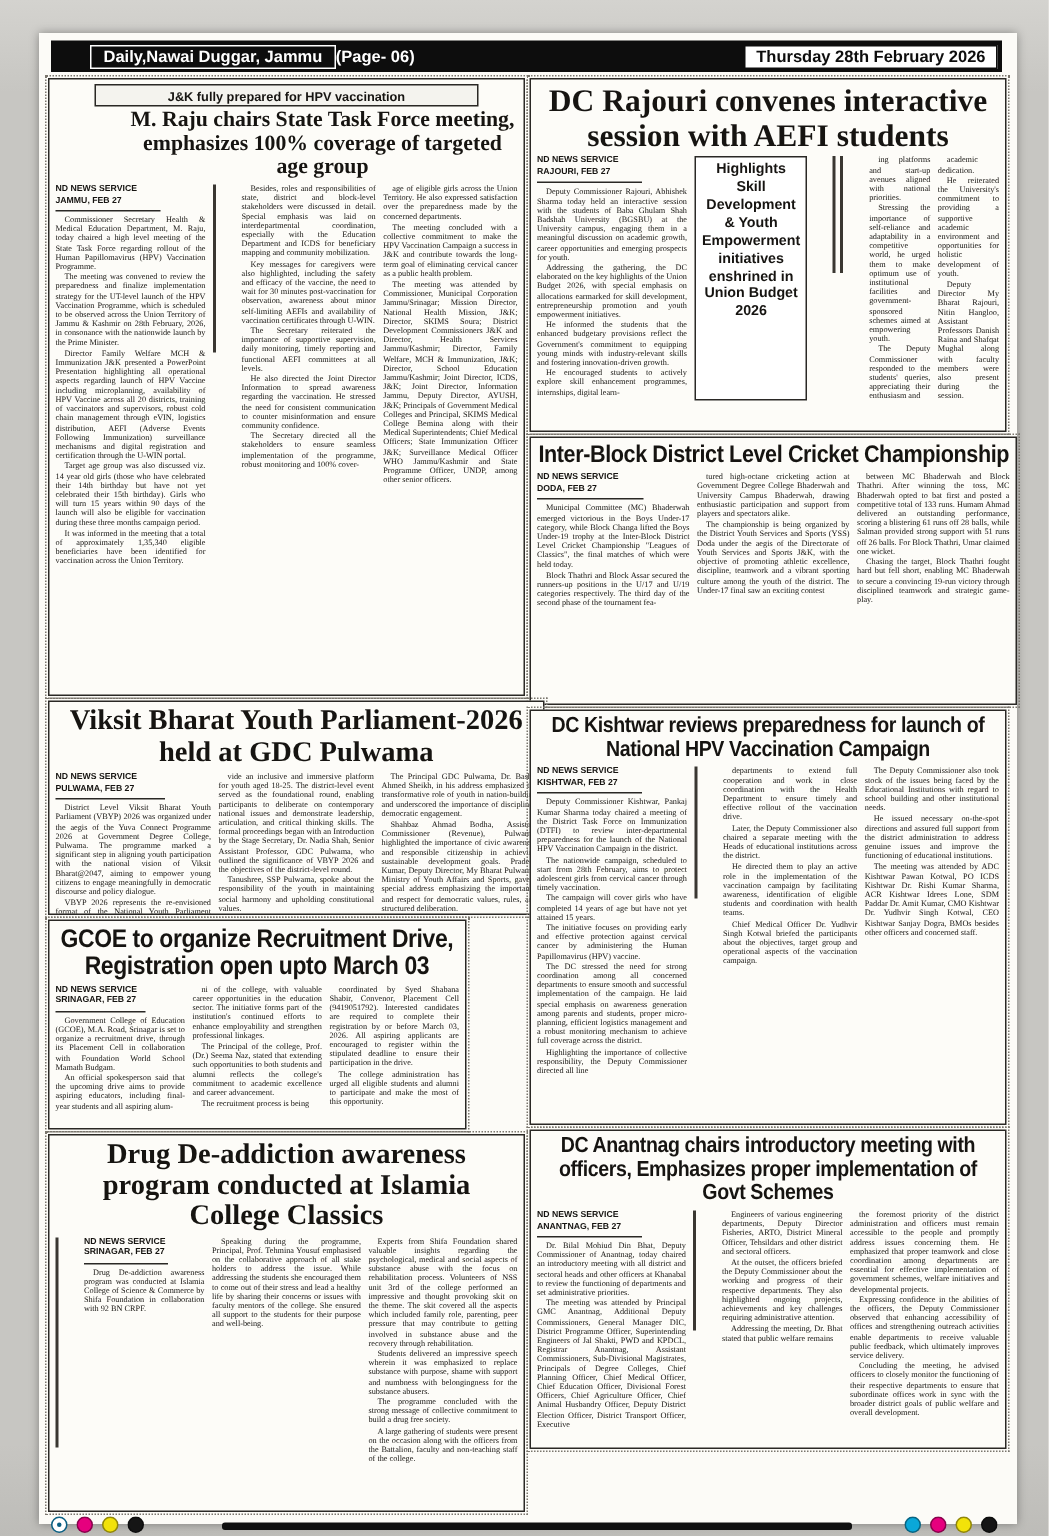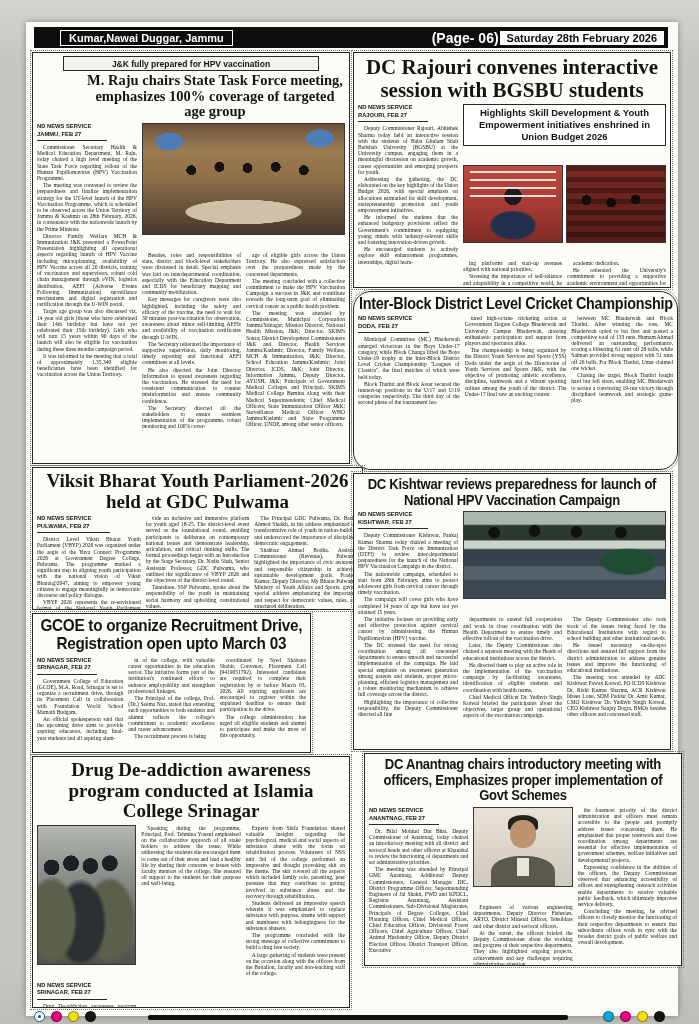--- a/index.html
+++ b/index.html
@@ -2,34 +2,34 @@
 <html><head>
 <meta charset="utf-8">
 <style>
   html,body{margin:0;padding:0;}
   body{width:699px;height:1024px;position:relative;background:#c9c8c4;font-family:"Liberation Serif",serif;color:#161411;overflow:hidden;}
   .backdrop{position:absolute;inset:0;background:linear-gradient(180deg,#d4d3cf 0%,#c7c6c2 6%,#c7c6c2 94%,#bdbcb8 100%);}
   .page{position:absolute;left:26px;top:22px;width:652px;height:994px;background:#fcfbf7;box-shadow:0 0 6px rgba(0,0,0,.35);}
   
   .topbar{position:absolute;left:34px;top:27px;width:634px;height:21px;background:#0d0d0d;display:flex;align-items:center;}
   .paper-name{margin-left:26px;border:1px solid #fff;padding:1px 8px;color:#fff;font-family:"Liberation Sans",sans-serif;font-weight:bold;font-size:11px;white-space:nowrap;}
-  .page-no{flex:1;text-align:right;color:#fff;font-family:"Liberation Sans",sans-serif;font-weight:bold;font-size:14px;}
+  .page-no{flex:1;text-align:left;color:#fff;font-family:"Liberation Sans",sans-serif;font-weight:bold;font-size:11px;}
   .date-box{margin-right:3px;background:#fff;color:#0d0d0d;border:1px solid #0d0d0d;padding:1px 7px;font-family:"Liberation Sans",sans-serif;font-weight:bold;font-size:11px;white-space:nowrap;}
   
   .article{position:absolute;background:#fdfcf8;border:1px solid #2a2825;outline:1px dotted #7a766e;outline-offset:1.5px;box-sizing:border-box;padding:2px 4px;overflow:hidden;}
   .kicker{border:1px solid #2a2825;margin:1px 26px 2px;text-align:center;font-family:"Liberation Sans",sans-serif;font-weight:bold;font-size:8.5px;padding:1.5px 0;background:#f4f3ee;}
   .hl{font-weight:bold;text-align:center;margin:1px 0 3px;line-height:1.08;}
   .hl-serif{font-family:"Liberation Serif",serif;}
   .hl-sans{font-family:"Liberation Sans",sans-serif;letter-spacing:-.3px;}
   .condense{transform:scaleX(.9);transform-origin:50% 0;width:111%;margin-left:-5.5%;}
   .subhead{border:1px solid #2a2825;text-align:center;font-family:"Liberation Sans",sans-serif;font-weight:bold;font-size:9.5px;line-height:1.25;padding:2px 4px;margin-bottom:2px;background:#fff;}
   .subbar{border-top:1.5px solid #2a2825;border-bottom:1.5px solid #2a2825;text-align:center;font-family:"Liberation Sans",sans-serif;font-weight:bold;font-size:9.5px;padding:2px 0;margin:0 2px 3px;}
   .cols{display:flex;gap:5px;align-items:stretch;}
   .col{flex:1;min-width:0;}
-  .stack{display:flex;flex-direction:column;gap:17px;min-width:0;}
+  .stack{display:flex;flex-direction:row;gap:17px;min-width:0;}
   .byline{font-family:"Liberation Sans",sans-serif;font-weight:bold;font-size:5.8px;line-height:1.3;border-bottom:1px solid #2a2825;padding-bottom:2px;margin-bottom:3px;width:70%;}
   .bodycol{font-size:5.5px;line-height:1.13;text-align:justify;}
   .bodycol p{margin:0 0 1px;text-indent:6px;}
   .bodycol p:first-child{text-indent:6px;}
   
   .photo{position:relative;border:1px solid #3a3732;overflow:hidden;flex-shrink:0;}
   .ph-a1{height:110px;background:
     radial-gradient(14px 9px at 13% 16%, #4d7cb8 97%, transparent),
     radial-gradient(14px 9px at 88% 13%, #4d7cb8 97%, transparent),
     radial-gradient(5px 5px at 24% 42%, #17120e 97%, transparent),
@@ -79,23 +79,23 @@
   .reg-target{width:9px;height:9px;border-radius:50%;border:1.5px solid #0a5f82;position:relative;background:#fff;}
   .reg-target:after{content:"";position:absolute;left:50%;top:50%;width:3px;height:3px;margin:-1.5px;background:#0a5f82;border-radius:50%;}
 </style>
 </head>
 <body>
 
 <div class="backdrop"></div>
 <div class="page"></div>
 
 <div class="topbar">
-  <div class="paper-name">Kumar,Nawai Duggar, Jammu</div>
+  <div class="paper-name">Daily,Nawai Duggar, Jammu</div>
   <div class="page-no">(Page- 06)</div>
-  <div class="date-box">Saturday 28th February 2026</div>
+  <div class="date-box">Thursday 28th February 2026</div>
 </div>
 
 <div class="article" style="left:32px;top:52px;width:318px;height:412px;">
   <div class="kicker">J&amp;K fully prepared for HPV vaccination</div>
   <div class="hl hl-serif" style="font-size:14.5px;margin-left:48px;">M. Raju chairs State Task Force meeting, emphasizes 100% coverage of targeted age group</div>
   <div class="cols">
     <div class="col" style="flex:0 0 100px;">
       <div class="byline">
         <div>ND NEWS SERVICE</div>
         <div>JAMMU, FEB 27</div>
@@ -122,21 +122,21 @@
             <p>age of eligible girls across the Union Territory. He also expressed satisfaction over the preparedness made by the concerned departments.</p>
             <p>The meeting concluded with a collective commitment to make the HPV Vaccination Campaign a success in J&amp;K and contribute towards the long-term goal of eliminating cervical cancer as a public health problem.</p>
             <p>The meeting was attended by Commissioner, Municipal Corporation Jammu/Srinagar; Mission Director, National Health Mission, J&amp;K; Director, SKIMS Soura; District Development Commissioners J&amp;K and Director, Health Services Jammu/Kashmir; Director, Family Welfare, MCH &amp; Immunization, J&amp;K; Director, School Education Jammu/Kashmir; Joint Director, ICDS, J&amp;K; Joint Director, Information Jammu, Deputy Director, AYUSH, J&amp;K; Principals of Government Medical Colleges and Principal, SKIMS Medical College Bemina along with their Medical Superintendents; Chief Medical Officers; State Immunization Officer J&amp;K; Surveillance Medical Officer WHO Jammu/Kashmir and State Programme Officer, UNDP, among other senior officers.</p>
           </div>
       </div>
     </div>
   </div>
 </div>
 
 <div class="article" style="left:353px;top:52px;width:318px;height:236px;">
-  <div class="hl hl-serif" style="font-size:21px;">DC Rajouri convenes interactive session with BGSBU students</div>
+  <div class="hl hl-serif" style="font-size:21px;">DC Rajouri convenes interactive session with AEFI students</div>
   <div class="cols">
     <div class="col" style="flex:0 0 100px;">
       <div class="byline">
         <div>ND NEWS SERVICE</div>
         <div>RAJOURI, FEB 27</div>
       </div>
       <div class="bodycol">
           <p>Deputy Commissioner Rajouri, Abhishek Sharma today held an interactive session with the students of Baba Ghulam Shah Badshah University (BGSBU) at the University campus, engaging them in a meaningful discussion on academic growth, career opportunities and emerging prospects for youth.</p>
           <p>Addressing the gathering, the DC elaborated on the key highlights of the Union Budget 2026, with special emphasis on allocations earmarked for skill development, entrepreneurship promotion and youth empowerment initiatives.</p>
           <p>He informed the students that the enhanced budgetary provisions reflect the Government's commitment to equipping young minds with industry-relevant skills and fostering innovation-driven growth.</p>
@@ -160,21 +160,21 @@
         <div class="col bodycol">
             <p>academic dedication.</p>
             <p>He reiterated the University's commitment to providing a supportive academic environment and opportunities for holistic development of youth.</p>
             <p>Deputy Director My Bharat Rajouri, Nitin Hangloo, Assistant Professors Danish Raina and Shafqat Mughal along with faculty members were also present during the session.</p>
           </div>
       </div>
     </div>
   </div>
 </div>
 
-<div class="article" style="left:353px;top:291px;width:325px;height:179px;border-radius:18px;">
+<div class="article" style="left:353px;top:291px;width:325px;height:179px;">
   <div class="hl hl-sans condense" style="font-size:16px;white-space:nowrap;">Inter-Block District Level Cricket Championship</div>
   <div class="cols">
     <div class="col">
       <div class="byline">
         <div>ND NEWS SERVICE</div>
         <div>DODA, FEB 27</div>
       </div>
       <div class="bodycol">
           <p>Municipal Committee (MC) Bhaderwah emerged victorious in the Boys Under-17 category, while Block Changa lifted the Boys Under-19 trophy at the Inter-Block District Level Cricket Championship "Leagues of Classics", the final matches of which were held today.</p>
           <p>Block Thathri and Block Assar secured the runners-up positions in the U/17 and U/19 categories respectively. The third day of the second phase of the tournament fea-</p>
@@ -270,21 +270,21 @@
             <p>The Deputy Commissioner also took stock of the issues being faced by the Educational Institutions with regard to school building and other institutional needs.</p>
             <p>He issued necessary on-the-spot directions and assured full support from the district administration to address genuine issues and improve the functioning of educational institutions.</p>
             <p>The meeting was attended by ADC Kishtwar Pawan Kotwal, PO ICDS Kishtwar Dr. Rishi Kumar Sharma, ACR Kishtwar Idrees Lone, SDM Paddar Dr. Amit Kumar, CMO Kishtwar Dr. Yudhvir Singh Kotwal, CEO Kishtwar Sanjay Dogra, BMOs besides other officers and concerned staff.</p>
           </div>
       </div>
     </div>
   </div>
 </div>
 
 <div class="article" style="left:32px;top:756px;width:318px;height:252px;">
-  <div class="hl hl-serif" style="font-size:19px;">Drug De-addiction awareness program conducted at Islamia College Srinagar</div>
+  <div class="hl hl-serif" style="font-size:19px;">Drug De-addiction awareness program conducted at Islamia College Classics</div>
   <div class="cols">
     <div class="stack col">
       <div class="photo ph-a7"></div>
       <div>
         <div class="byline">
           <div>ND NEWS SERVICE</div>
           <div>SRINAGAR, FEB 27</div>
         </div>
         <div class="bodycol">
             <p>Drug De-addiction awareness program was conducted at Islamia College of Science &amp; Commerce by Shifa Foundation in collaboration with 92 BN CRPF.</p>
@@ -296,21 +296,21 @@
       </div>
     <div class="col bodycol">
         <p>Experts from Shifa Foundation shared valuable insights regarding the psychological, medical and social aspects of substance abuse with the focus on rehabilitation process. Volunteers of NSS unit 3rd of the college performed an impressive and thought provoking skit on the theme. The skit covered all the aspects which included family role, parenting, peer pressure that may contribute to getting involved in substance abuse and the recovery through rehabilitation.</p>
         <p>Students delivered an impressive speech wherein it was emphasized to replace substance with purpose, shame with support and numbness with belongingness for the substance abusers.</p>
         <p>The programme concluded with the strong message of collective commitment to build a drug free society.</p>
         <p>A large gathering of students were present on the occasion along with the officers from the Battalion, faculty and non-teaching staff of the college.</p>
       </div>
   </div>
 </div>
 
-<div class="article" style="left:353px;top:753px;width:318px;height:213px;margin-left:11px;">
+<div class="article" style="left:353px;top:753px;width:318px;height:213px;">
   <div class="hl hl-sans condense" style="font-size:14.5px;">DC Anantnag chairs introductory meeting with officers, Emphasizes proper implementation of Govt Schemes</div>
   <div class="cols">
     <div class="col">
       <div class="byline">
         <div>ND NEWS SERVICE</div>
         <div>ANANTNAG, FEB 27</div>
       </div>
       <div class="bodycol">
           <p>Dr. Bilal Mohiud Din Bhat, Deputy Commissioner of Anantnag, today chaired an introductory meeting with all district and sectoral heads and other officers at Khanabal to review the functioning of departments and set administrative priorities.</p>
           <p>The meeting was attended by Principal GMC Anantnag, Additional Deputy Commissioners, General Manager DIC, District Programme Officer, Superintending Engineers of Jal Shakti, PWD and KPDCL, Registrar Anantnag, Assistant Commissioners, Sub-Divisional Magistrates, Principals of Degree Colleges, Chief Planning Officer, Chief Medical Officer, Chief Education Officer, Divisional Forest Officers, Chief Agriculture Officer, Chief Animal Husbandry Officer, Deputy District Election Officer, District Transport Officer, Executive</p>

